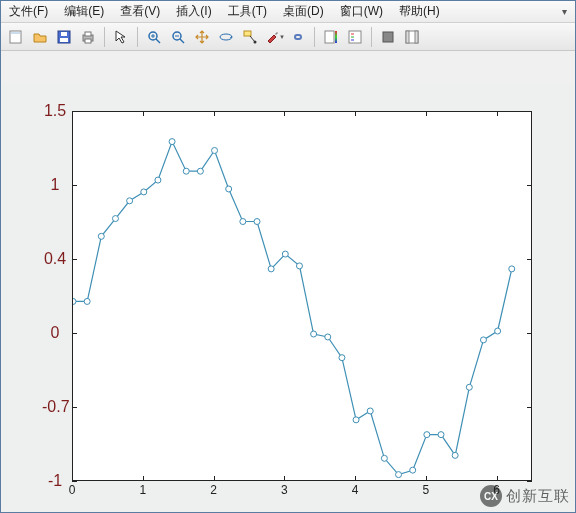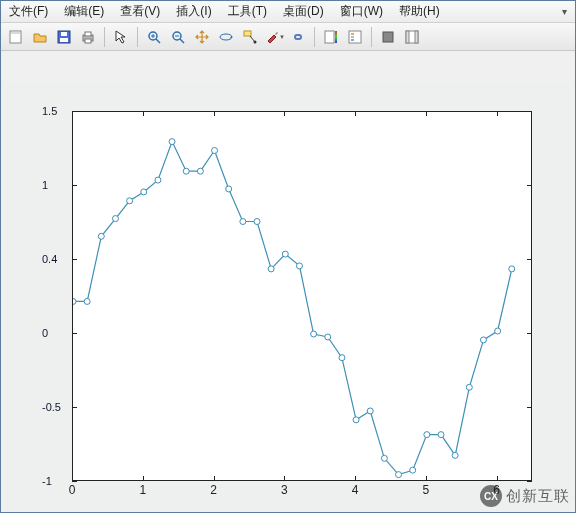--- a/index.html
+++ b/index.html
@@ -14,21 +14,21 @@
   .win-btn.close { width: 48px; background: linear-gradient(#e57373,#d32f2f); color: #fff; border-color:#a02020; border-radius:0 0 3px 0;}
   .menubar { height: 22px; background: linear-gradient(#fafafa,#ececec); border-bottom:1px solid #d0d0d0; display: flex; align-items: center; padding: 0 4px; gap: 8px; }
   .menu-item { padding: 9px 4px; font-size: 12px; color: #222; cursor: default; }
   .menu-spacer { flex:1; }
   .menu-arrow { font-size:10px; color:#555; padding-right:4px;}
   .toolbar { height: 28px; background: linear-gradient(#f8f8f8,#e6e6e6); border-bottom:1px solid #c8c8c8; display:flex; align-items:center; padding:0 4px; gap:2px;}
   .tbtn { width:22px; height:22px; border:1px solid transparent; border-radius:2px; display:flex; align-items:center; justify-content:center; }
   .tsep { width:1px; height:20px; background:#c0c0c0; margin:0 3px;}
   .figure-area { position:absolute; left:1px; right:1px; top:82px; bottom:1px; background:#eef0f0; }
   .axes { position:absolute; left:70px; top:28px; width:460px; height:370px; background:#fff; border:1px solid #222; }
-  .ytick-label { position:absolute; left:40px; width:26px; text-align:left; font-size:11px; color:#0f172a; transform:translateY(-50%); }
+  .ytick-label { position:absolute; left:40px; width:26px; text-align:center; font-size:16px; color:#7f1d1d; transform:translateY(-50%); }
   .xtick-label { position:absolute; top:400px; font-size:12px; color:#222; transform:translateX(-50%); }
   .ytick-mark { position:absolute; left:70px; width:5px; height:1px; background:#222;}
   .ytick-mark-r { position:absolute; left:525px; width:5px; height:1px; background:#222;}
   .xtick-mark { position:absolute; top:393px; width:1px; height:5px; background:#222;}
   .xtick-mark-t { position:absolute; top:28px; width:1px; height:5px; background:#222;}
   svg.plot { position:absolute; left:0; top:0; width:100%; height:100%; }
   .watermark { position:absolute; right:6px; bottom:6px; display:flex; align-items:center; gap:4px; opacity:0.6; }
   .watermark-logo { width:22px; height:22px; border-radius:50%; background:#222; display:flex; align-items:center; justify-content:center; color:#fff; font-size:10px; font-weight:bold;}
   .watermark-text { font-size:15px; color:#000000; letter-spacing:1px;}
 </style>
@@ -201,21 +201,21 @@
           <circle cx="396.30769230769226" cy="275.28" r="3" fill="#fff" stroke="#3f8fb5" stroke-width="1"></circle>
           <circle cx="410.46153846153845" cy="227.92" r="3" fill="#fff" stroke="#3f8fb5" stroke-width="1"></circle>
           <circle cx="424.61538461538464" cy="219.04" r="3" fill="#fff" stroke="#3f8fb5" stroke-width="1"></circle>
           <circle cx="438.7692307692308" cy="156.88000000000002" r="3" fill="#fff" stroke="#3f8fb5" stroke-width="1"></circle>
         </svg>
     </div>
     <div id="tick-container">
         <div class="ytick-label" style="top: 398px;">-1</div>
         <div class="ytick-mark" style="top: 398px;"></div>
         <div class="ytick-mark-r" style="top: 398px;"></div>
-        <div class="ytick-label" style="top: 324px;">-0.5</div>
+        <div class="ytick-label" style="top: 324px;">-0.7</div>
         <div class="ytick-mark" style="top: 324px;"></div>
         <div class="ytick-mark-r" style="top: 324px;"></div>
         <div class="ytick-label" style="top: 250px;">0</div>
         <div class="ytick-mark" style="top: 250px;"></div>
         <div class="ytick-mark-r" style="top: 250px;"></div>
         <div class="ytick-label" style="top: 176px;">0.4</div>
         <div class="ytick-mark" style="top: 176px;"></div>
         <div class="ytick-mark-r" style="top: 176px;"></div>
         <div class="ytick-label" style="top: 102px;">1</div>
         <div class="ytick-mark" style="top: 102px;"></div>

